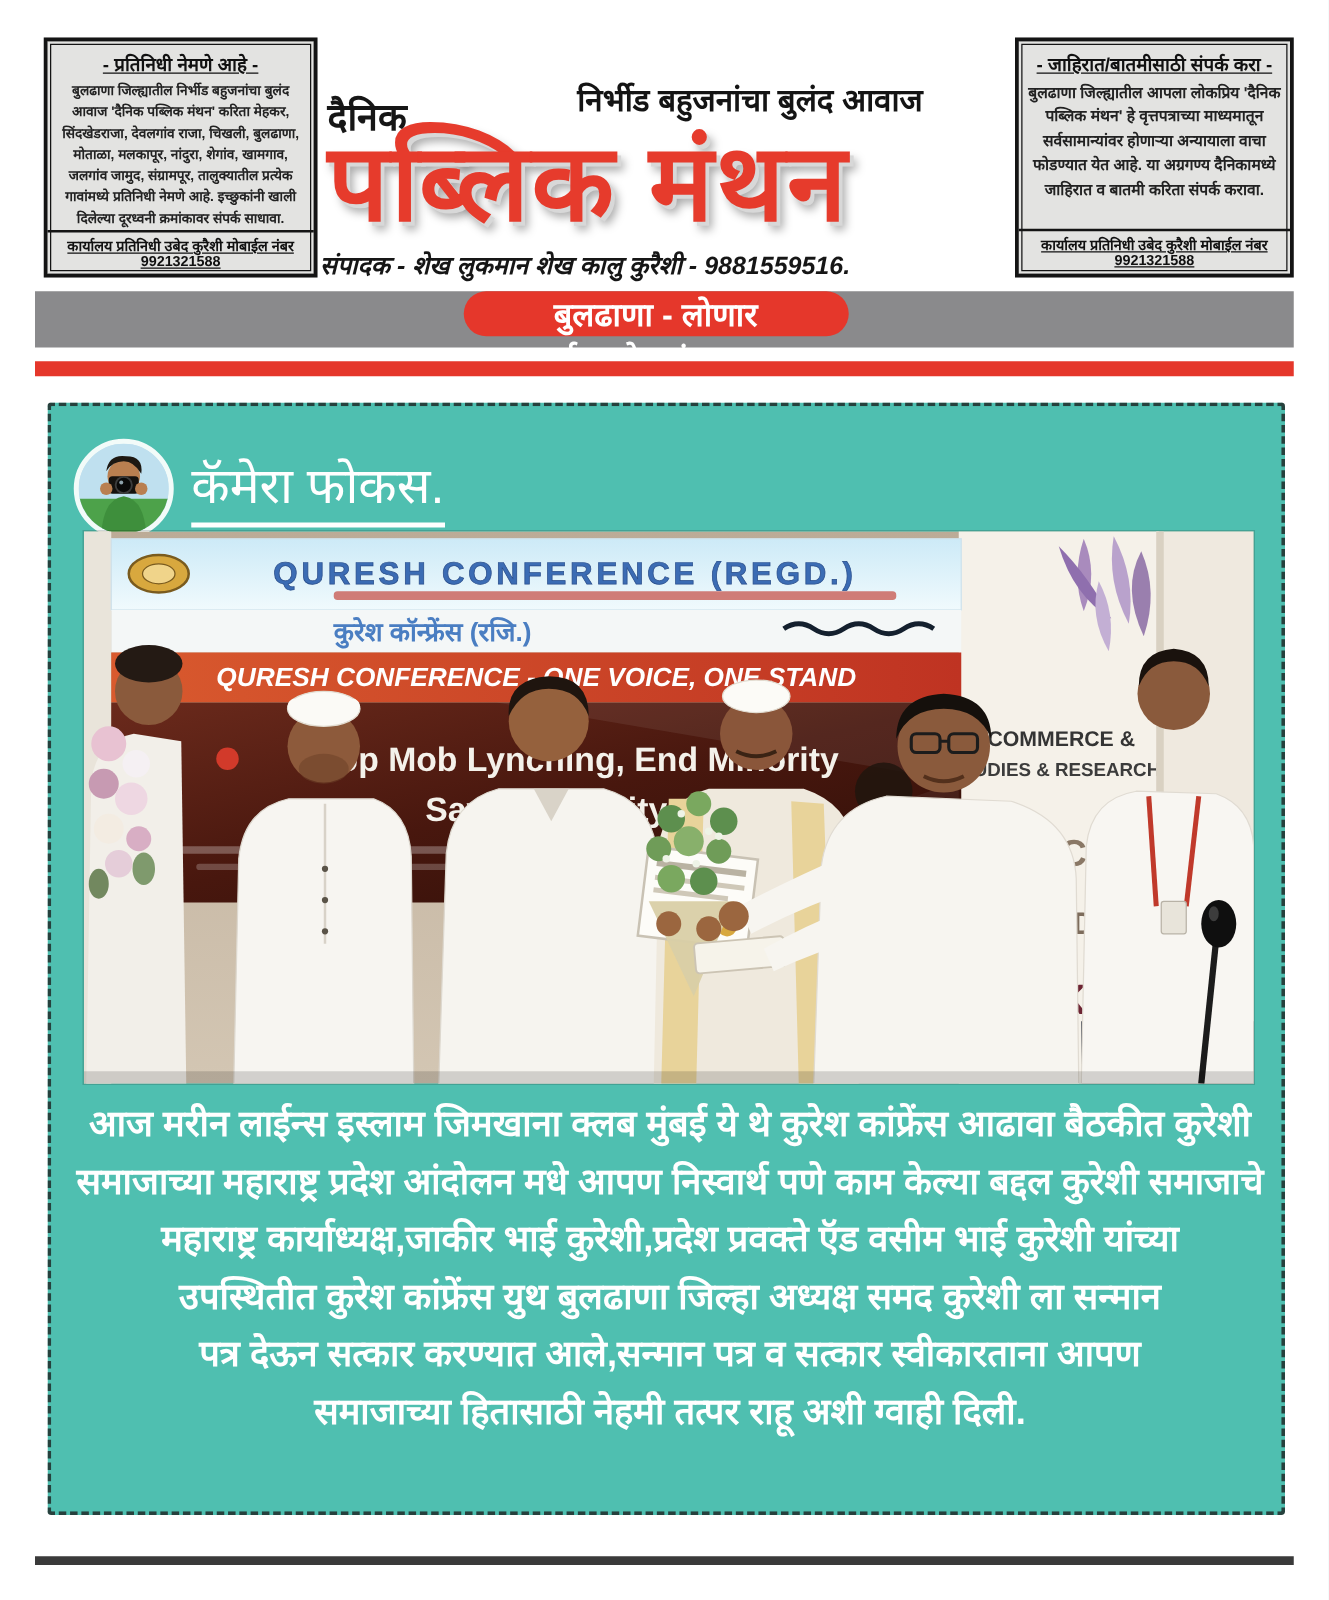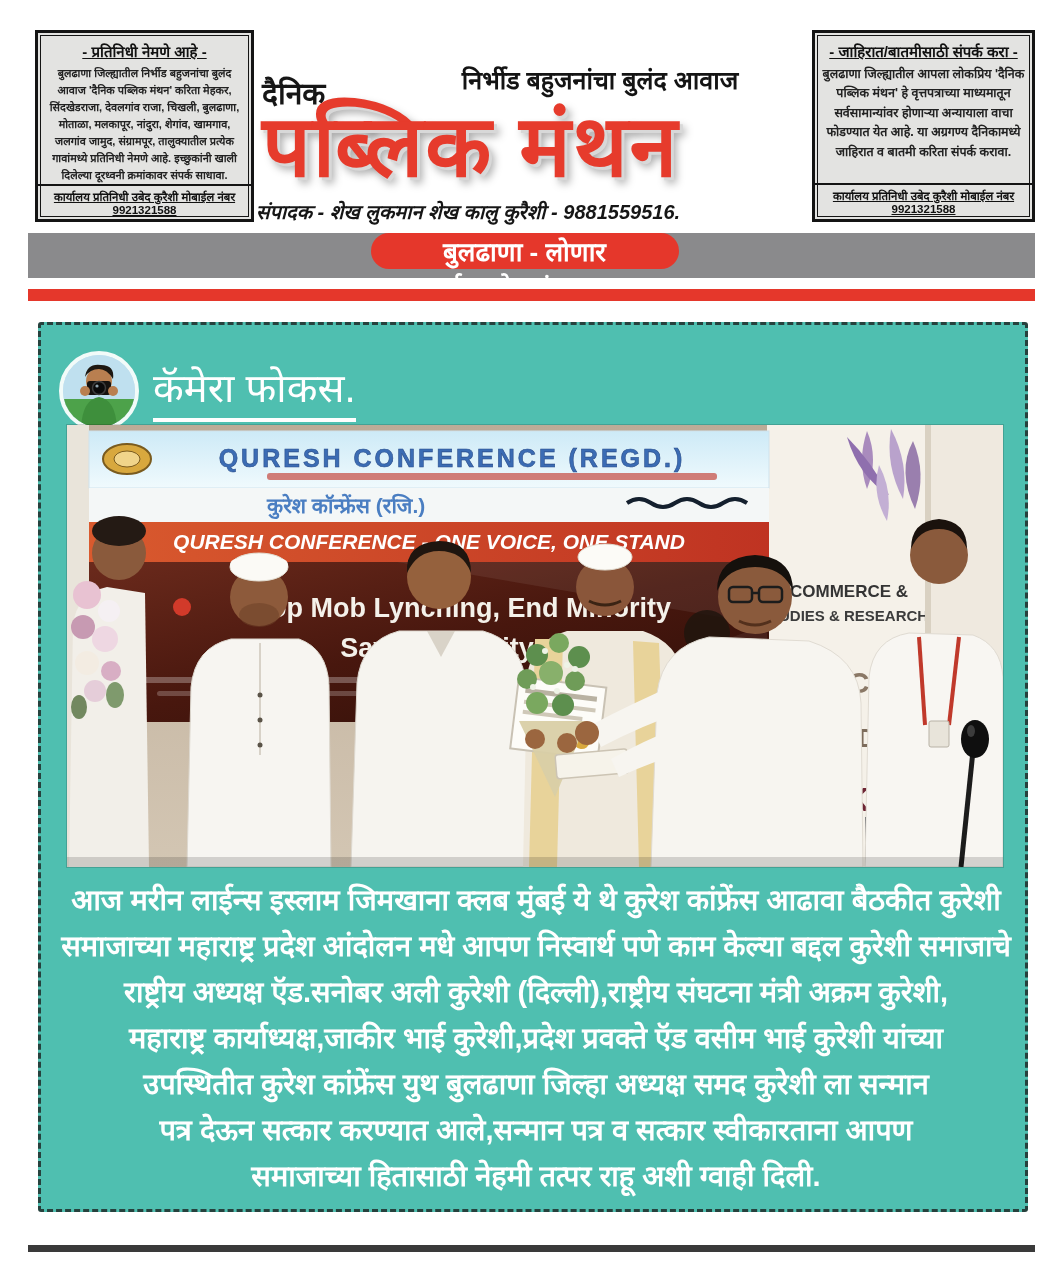--- a/index.html
+++ b/index.html
@@ -265,21 +265,20 @@
         <ellipse cx="904" cy="306" rx="4" ry="6" fill="#3c3c3c"></ellipse>
       </g>
 
       <rect x="0" y="432" width="936" height="10" fill="#000000" opacity="0.15"></rect>
     </svg>
   </div>
 
   <div class="abs caption" style="left:10px; top:552px; width:970px;">
     <div>आज मरीन लाईन्स इस्लाम जिमखाना क्लब मुंबई ये थे कुरेश कांफ्रेंस आढावा बैठकीत कुरेशी</div>
     <div>समाजाच्या महाराष्ट्र प्रदेश आंदोलन मधे आपण निस्वार्थ पणे काम केल्या बद्दल कुरेशी समाजाचे</div>
-    <div>राष्ट्रीय अध्यक्ष ऍड.सनोबर अली कुरेशी (दिल्ली),राष्ट्रीय संघटना मंत्री अक्रम कुरेशी,</div>
     <div>महाराष्ट्र कार्याध्यक्ष,जाकीर भाई कुरेशी,प्रदेश प्रवक्ते ऍड वसीम भाई  कुरेशी यांच्या</div>
     <div>उपस्थितीत कुरेश कांफ्रेंस युथ  बुलढाणा जिल्हा अध्यक्ष समद कुरेशी ला सन्मान</div>
     <div>पत्र देऊन सत्कार करण्यात आले,सन्मान पत्र व सत्कार स्वीकारताना आपण</div>
     <div>समाजाच्या हितासाठी नेहमी तत्पर राहू अशी ग्वाही दिली.</div>
   </div>
 </div>
 
 <div class="abs bottom-bar" style="left:28px; top:1245px; width:1007px; height:7px;"></div>
 
 </body></html>

